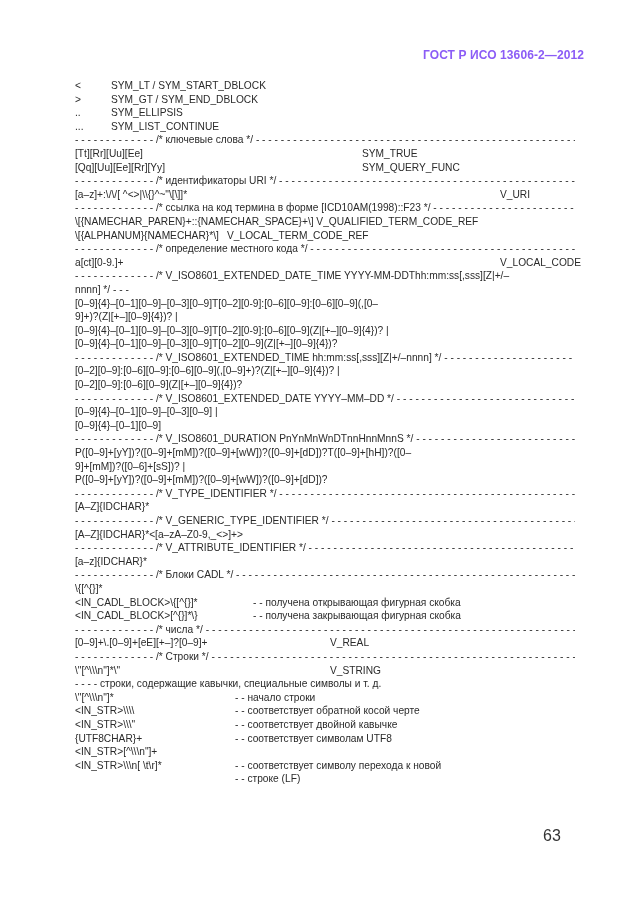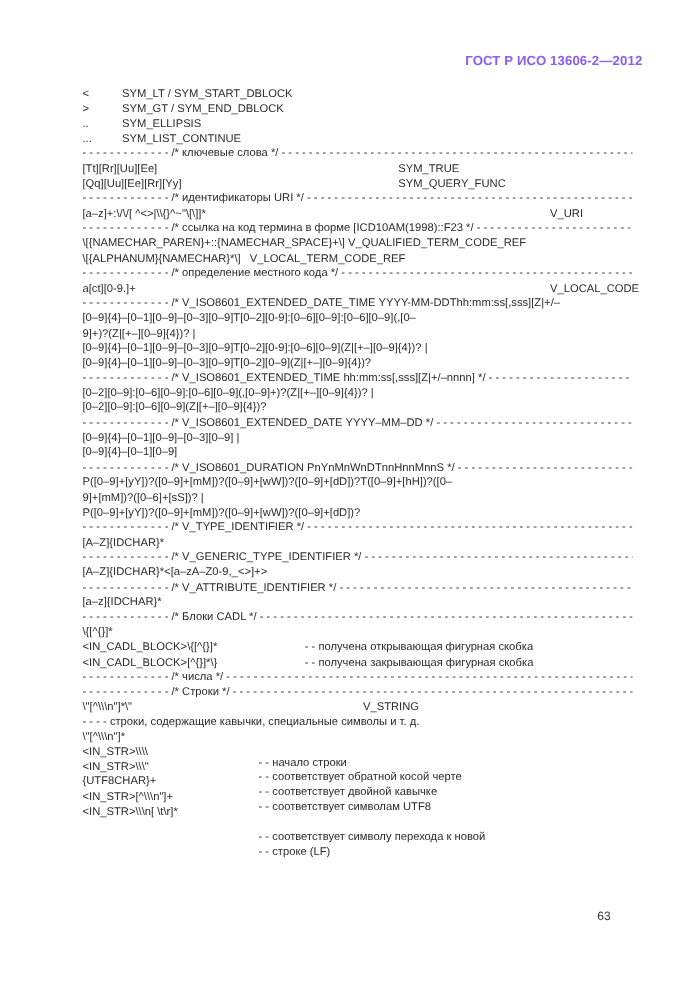--- a/index.html
+++ b/index.html
@@ -5,25 +5,25 @@
   html, body { margin: 0; padding: 0; background: #ffffff; }
   body { width: 630px; height: 913px; position: relative; overflow: hidden;
          font-family: "Liberation Sans", sans-serif; color: #2a2a2a; }
   .header { position: absolute; top: 48px; right: 46px; font-size: 12px; font-weight: bold; color: #8b5cf6; letter-spacing: 0.1px; }
   .content { position: absolute; left: 75px; top: 79px; width: 500px; font-size: 10.2px; line-height: 13.6px; }
   .line { position: relative; height: 13.6px; white-space: pre; }
   .c1 { position: absolute; left: 0; }
   .sym { position: absolute; left: 36px; }
   .col2 { position: absolute; left: 287px; }
   .col2b { position: absolute; left: 425px; }
-  .colcmt { position: absolute; left: 202px; }
-  .colcmt2 { position: absolute; left: 160px; margin-top: 23px; }
+  .colcmt { position: absolute; left: 178px; }
+  .colcmt2 { position: absolute; left: 160px; }
   .colint { position: absolute; left: 255px; }
   .sep { overflow: hidden; width: 500px; }
-  .page-num { position: absolute; left: 543px; top: 827px; font-size: 11px; color: #333; }
+  .page-num { position: absolute; left: 543px; top: 827px; font-size: 16px; color: #333; }
 </style>
 </head>
 <body>
 
 <div class="header">ГОСТ Р ИСО 13606-2—2012</div>
 
 <div class="content">
 
   <div class="line"><span class="c1">&lt;</span><span class="sym">SYM_LT / SYM_START_DBLOCK</span></div>
   <div class="line"><span class="c1">&gt;</span><span class="sym">SYM_GT / SYM_END_DBLOCK</span></div>
@@ -38,20 +38,21 @@
   <div class="line"><span class="c1">[a–z]+:\/\/[ ^&lt;&gt;|\\{}^~"\[\]]*</span><span class="col2b">V_URI</span></div>
 
   <div class="line sep">- - - - - - - - - - - - - /* ссылка на код термина в форме [ICD10AM(1998)::F23 */ - - - - - - - - - - - - - - - - - - - - - - - -</div>
   <div class="line">\[{NAMECHAR_PAREN}+::{NAMECHAR_SPACE}+\] V_QUALIFIED_TERM_CODE_REF</div>
   <div class="line"><span class="c1">\[{ALPHANUM}{NAMECHAR}*\]</span><span class="c1" style="left:152px">V_LOCAL_TERM_CODE_REF</span></div>
 
   <div class="line sep">- - - - - - - - - - - - - /* определение местного кода */ - - - - - - - - - - - - - - - - - - - - - - - - - - - - - - - - - - - - - - - - - - - - - - -</div>
   <div class="line"><span class="c1">a[ct][0-9.]+</span><span class="col2b">V_LOCAL_CODE</span></div>
 
   <div class="line sep">- - - - - - - - - - - - - /* V_ISO8601_EXTENDED_DATE_TIME YYYY-MM-DDThh:mm:ss[,sss][Z|+/–</div>
+  <div class="line">nnnn] */ - - -</div>
   <div class="line">[0–9]{4}–[0–1][0–9]–[0–3][0–9]T[0–2][0-9]:[0–6][0–9]:[0–6][0–9](,[0–</div>
   <div class="line">9]+)?(Z|[+–][0–9]{4})? |</div>
   <div class="line">[0–9]{4}–[0–1][0–9]–[0–3][0–9]T[0–2][0-9]:[0–6][0–9](Z|[+–][0–9]{4})? |</div>
   <div class="line">[0–9]{4}–[0–1][0–9]–[0–3][0–9]T[0–2][0–9](Z|[+–][0–9]{4})?</div>
 
   <div class="line sep">- - - - - - - - - - - - - /* V_ISO8601_EXTENDED_TIME hh:mm:ss[,sss][Z|+/–nnnn] */ - - - - - - - - - - - - - - - - - - - - -</div>
   <div class="line">[0–2][0–9]:[0–6][0–9]:[0–6][0–9](,[0–9]+)?(Z|[+–][0–9]{4})? |</div>
   <div class="line">[0–2][0–9]:[0–6][0–9](Z|[+–][0–9]{4})?</div>
 
   <div class="line sep">- - - - - - - - - - - - - /* V_ISO8601_EXTENDED_DATE YYYY–MM–DD */ - - - - - - - - - - - - - - - - - - - - - - - - - - - - - - - - - -</div>
@@ -71,20 +72,21 @@
 
   <div class="line sep">- - - - - - - - - - - - - /* V_ATTRIBUTE_IDENTIFIER */ - - - - - - - - - - - - - - - - - - - - - - - - - - - - - - - - - - - - - - - - - - - - - - - - -</div>
   <div class="line">[a–z]{IDCHAR}*</div>
 
   <div class="line sep">- - - - - - - - - - - - - /* Блоки CADL */ - - - - - - - - - - - - - - - - - - - - - - - - - - - - - - - - - - - - - - - - - - - - - - - - - - - - - - - - - - - - -</div>
   <div class="line">\{[^{}]*</div>
   <div class="line"><span class="c1">&lt;IN_CADL_BLOCK&gt;\{[^{}]*</span><span class="colcmt">- - получена открывающая фигурная скобка</span></div>
   <div class="line"><span class="c1">&lt;IN_CADL_BLOCK&gt;[^{}]*\}</span><span class="colcmt">- - получена закрывающая фигурная скобка</span></div>
 
   <div class="line sep">- - - - - - - - - - - - - /* числа */ - - - - - - - - - - - - - - - - - - - - - - - - - - - - - - - - - - - - - - - - - - - - - - - - - - - - - - - - - - - - - - - -</div>
+  <div class="line"><span class="c1">[0–9]+\.[0–9]+[eE][+–]?[0–9]+</span><span class="colint">V_REAL</span></div>
 
   <div class="line sep">- - - - - - - - - - - - - /* Строки */ - - - - - - - - - - - - - - - - - - - - - - - - - - - - - - - - - - - - - - - - - - - - - - - - - - - - - - - - - - - - - -</div>
   <div class="line"><span class="c1">\"[^\\\n"]*\"</span><span class="colint">V_STRING</span></div>
   <div class="line">- - - - строки, содержащие кавычки, специальные символы и т. д.</div>
   <div class="line"><span class="c1">\"[^\\\n"]*</span><span class="colcmt2">- - начало строки</span></div>
   <div class="line"><span class="c1">&lt;IN_STR&gt;\\\\</span><span class="colcmt2">- - соответствует обратной косой черте</span></div>
   <div class="line"><span class="c1">&lt;IN_STR&gt;\\\"</span><span class="colcmt2">- - соответствует двойной кавычке</span></div>
   <div class="line"><span class="c1">{UTF8CHAR}+</span><span class="colcmt2">- - соответствует символам UTF8</span></div>
   <div class="line"><span class="c1">&lt;IN_STR&gt;[^\\\n"]+</span></div>
   <div class="line"><span class="c1">&lt;IN_STR&gt;\\\n[ \t\r]*</span><span class="colcmt2">- - соответствует символу перехода к новой</span></div>

